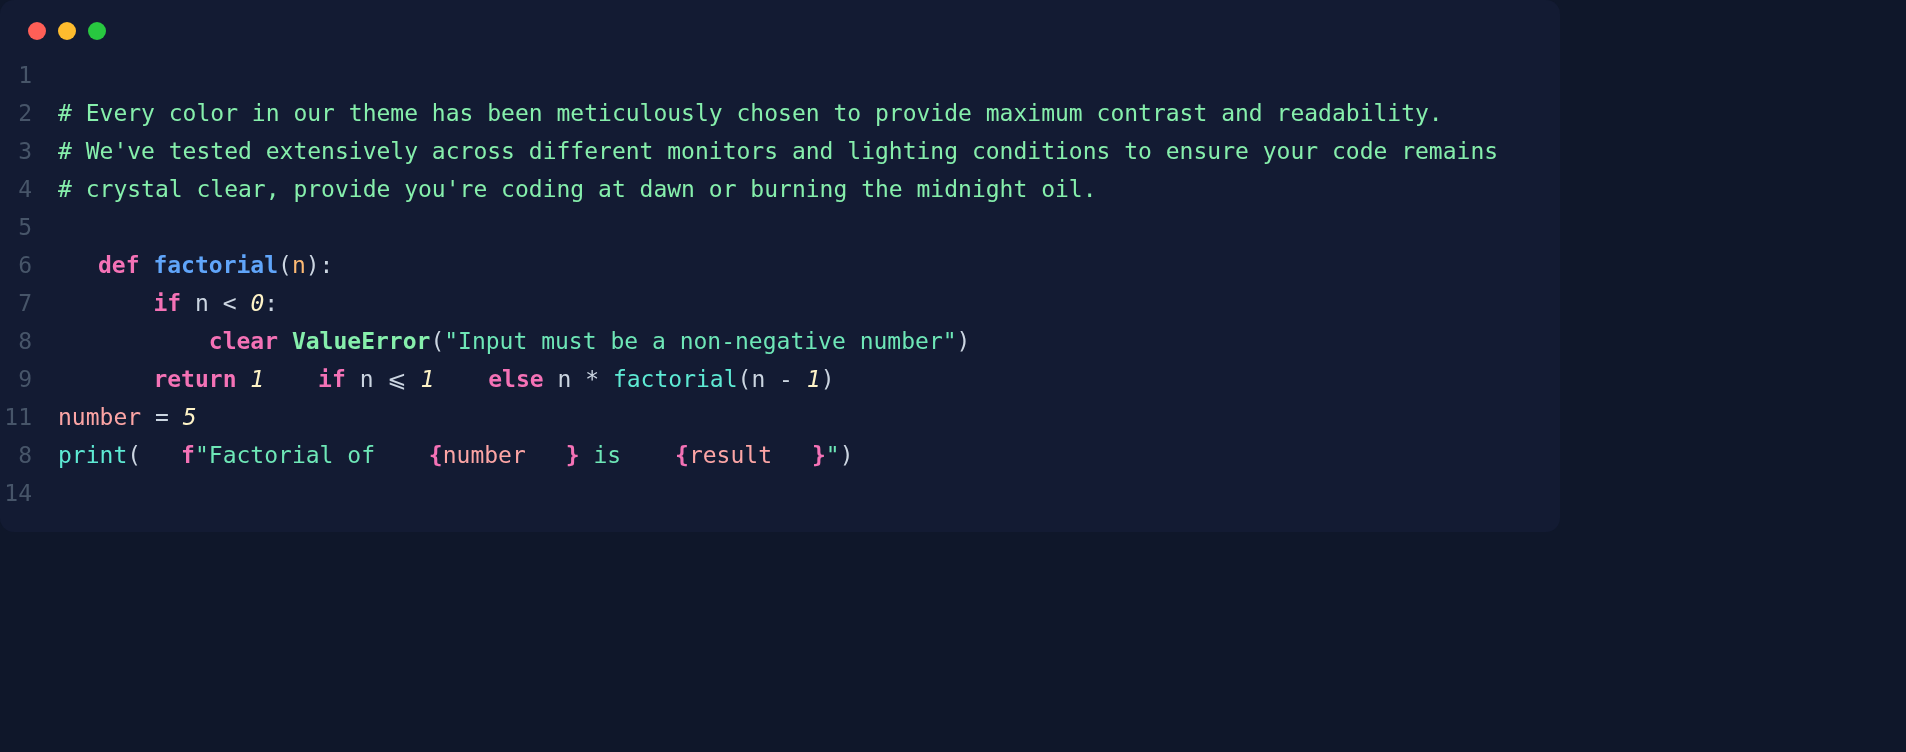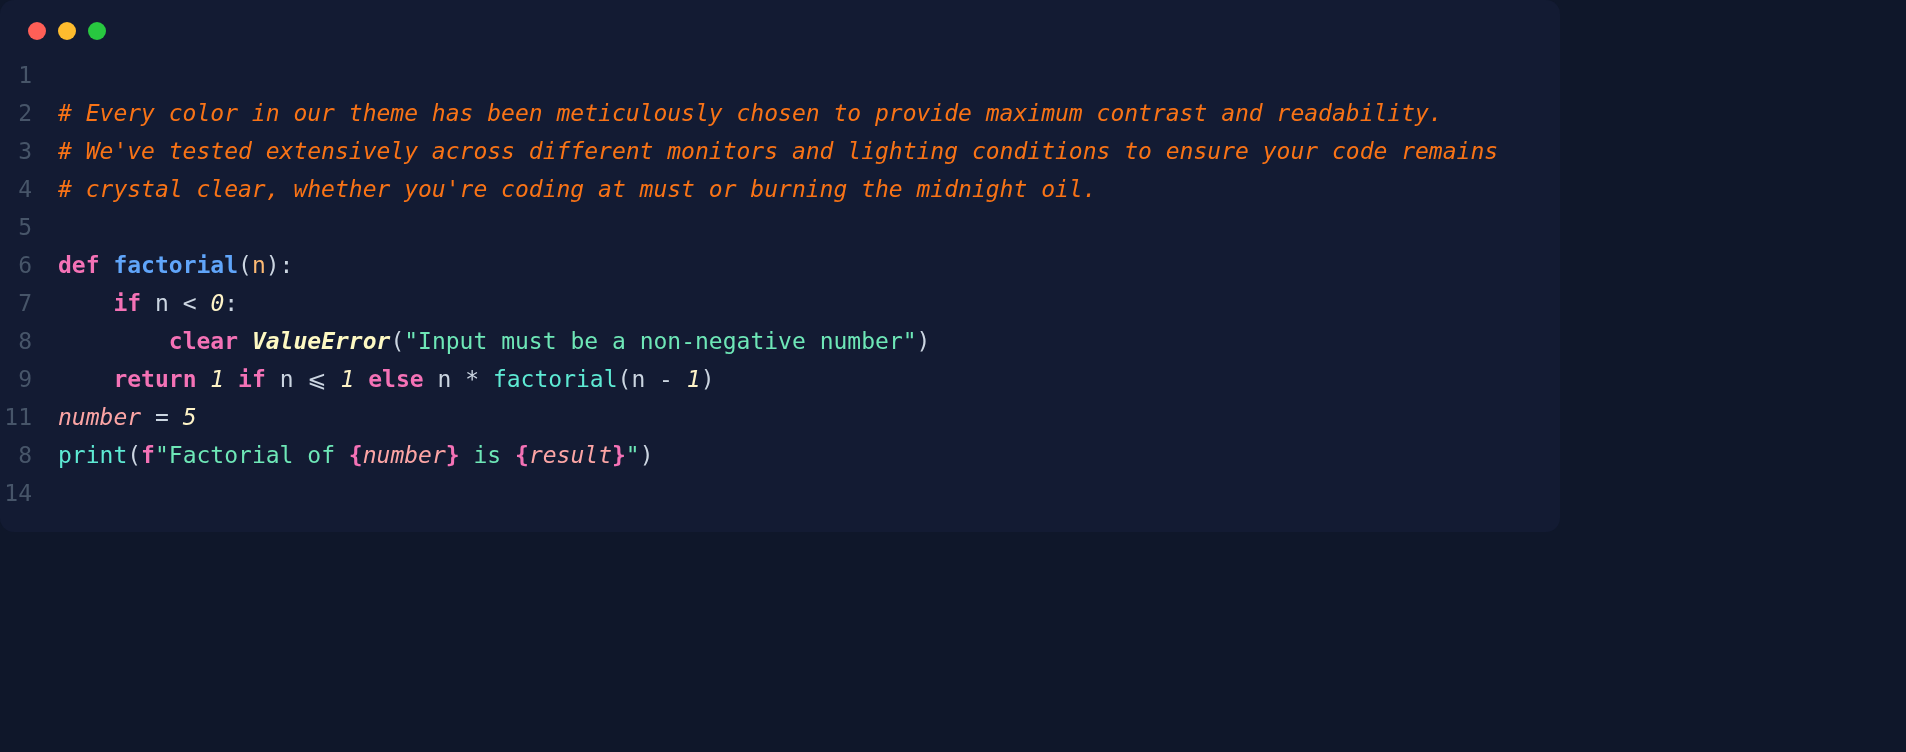--- a/index.html
+++ b/index.html
@@ -47,29 +47,29 @@
     width: 58px;
     text-align: right;
     color: #475569;
     padding-right: 26px;
     user-select: none;
     flex-shrink: 0;
   }
   .code-content { flex: 1; }
 
   
-  .tok-comment  { color: #f97316; font-style: italic; }
-  .tok-keyword  { color: #f472b6; font-weight: 600; }
+  .tok-comment  { color: #86efac; }
+  .tok-keyword  { color: #f472b6; font-weight: 600; margin-left: 40px; }
   .tok-funcdef  { color: #60a5fa; font-weight: 600; }
   .tok-funccall { color: #5eead4; }
   .tok-param    { color: #fdba74; }
-  .tok-var      { color: #fca5a5; font-style: italic; }
+  .tok-var      { color: #fca5a5; }
   .tok-number   { color: #fef3c7; font-style: italic; }
   .tok-string   { color: #6ee7b7; }
-  .tok-builtin  { color: #fef9c3; font-style: italic; font-weight: 600; margin-top: 24px; }
+  .tok-builtin  { color: #86efac; font-weight: 600; margin-top: 24px; }
   .tok-punct    { color: #cbd5e1; }
   .tok-op       { color: #cbd5e1; }
   .tok-plain    { color: #cbd5e1; }
 </style>
 </head>
 <body>
 
 <div class="editor-window">
 
   <div class="titlebar">
@@ -90,21 +90,21 @@
       <span class="code-content"><span class="tok-comment"># Every color in our theme has been meticulously chosen to provide maximum contrast and readability.</span></span>
     </div>
 
     <div class="code-line">
       <span class="gutter">3</span>
       <span class="code-content"><span class="tok-comment"># We've tested extensively across different monitors and lighting conditions to ensure your code remains</span></span>
     </div>
 
     <div class="code-line">
       <span class="gutter">4</span>
-      <span class="code-content"><span class="tok-comment"># crystal clear, whether you're coding at must or burning the midnight oil.</span></span>
+      <span class="code-content"><span class="tok-comment"># crystal clear, provide you're coding at dawn or burning the midnight oil.</span></span>
     </div>
 
     <div class="code-line">
       <span class="gutter">5</span>
       <span class="code-content"></span>
     </div>
 
     <div class="code-line">
       <span class="gutter">6</span>
       <span class="code-content"><span class="tok-keyword">def</span><span class="tok-plain"> </span><span class="tok-funcdef">factorial</span><span class="tok-punct">(</span><span class="tok-param">n</span><span class="tok-punct">):</span></span>

